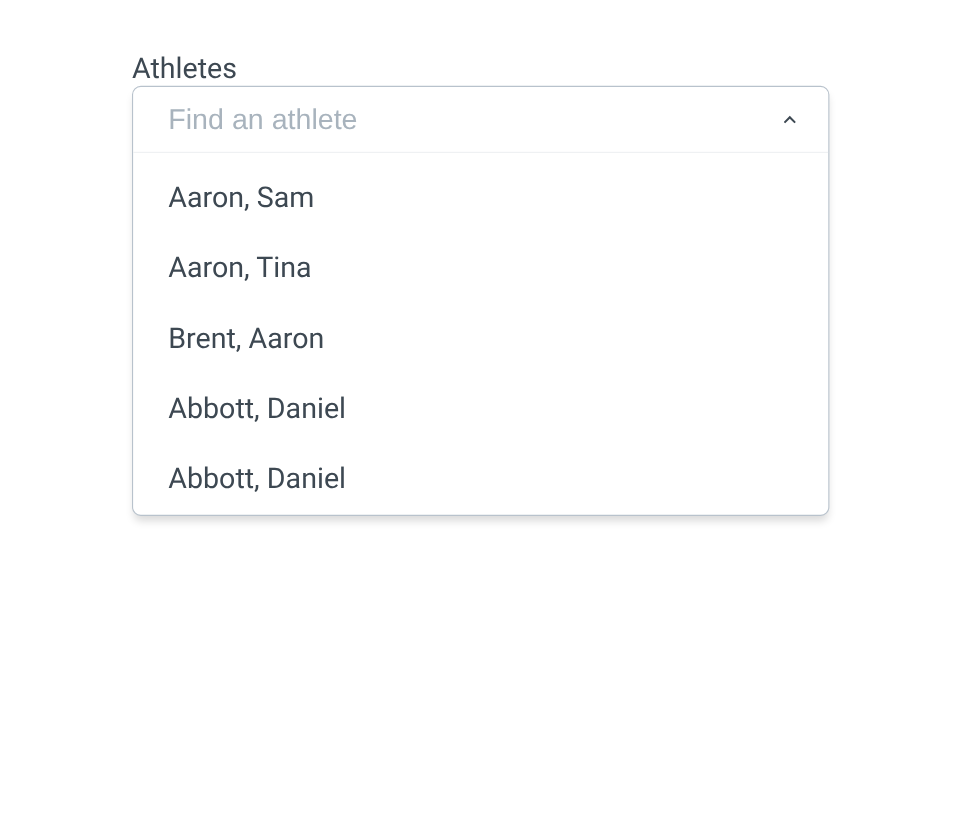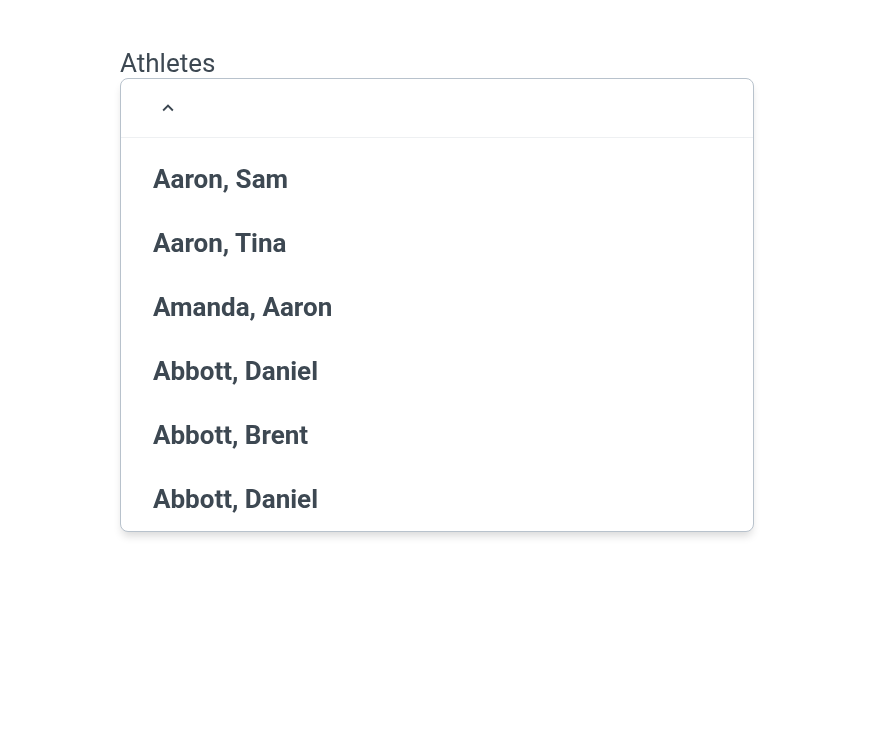--- a/index.html
+++ b/index.html
@@ -75,43 +75,42 @@
       list-style: none;
       max-height: 460px;
       overflow: hidden;
     }
     
     .option-item {
       padding: 17px 32px;
       font-size: 26px;
       color: #3d4852;
       cursor: pointer;
-      font-weight: bold;
     }
     
     .option-item:first-child {
       padding-top: 26px;
     }
   </style>
 </head>
 <body>
 
 <div class="label">Athletes</div>
 
 <div class="combobox-container">
   <div class="combobox-wrapper">
     <div class="combobox-input-row">
+      <input type="text" class="combobox-input" placeholder="Find an athlete" style="">
       <button class="chevron-button">
         <svg class="chevron-icon" viewBox="0 0 24 24">
           <path d="M7.41 15.41L12 10.83l4.59 4.58L18 14l-6-6-6 6z"></path>
         </svg>
       </button>
     </div>
     <ul class="options-list">
       <li class="option-item">Aaron, Sam</li>
       <li class="option-item">Aaron, Tina</li>
-      <li class="option-item">Amanda, Aaron</li>
+      <li class="option-item">Brent, Aaron</li>
       <li class="option-item">Abbott, Daniel</li>
-      <li class="option-item">Abbott, Brent</li>
       <li class="option-item">Abbott, Daniel</li>
     </ul>
   </div>
 </div>
 
 </body></html>

